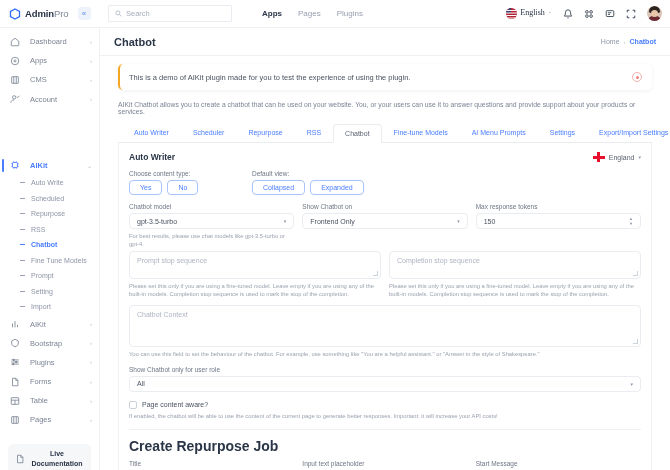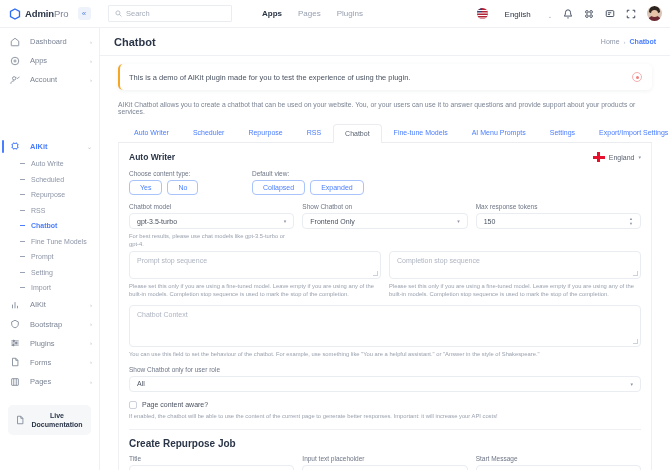--- a/index.html
+++ b/index.html
@@ -21,21 +21,21 @@
     color: #5a86e8; font-size: 8px; display: flex; align-items: center; justify-content: center;
     margin-left: 5px; cursor: pointer; }
   .topbar-right-area { flex: 1; display: flex; align-items: center; padding: 0 8px 0 8px; }
   .searchbox { width: 124px; height: 17px; border: 1px solid #e9ecf1; border-radius: 1px;
     display: flex; align-items: center; gap: 4px; padding: 0 6px; background: #fff; }
   .searchbox .ph { font-size: 7.5px; color: #a7adbb; }
   .topnav { display: flex; gap: 16px; margin-left: 30px; }
   .topnav a { font-size: 8px; color: #98a0b0; text-decoration: none; }
   .topnav a.active { color: #2a3547; font-weight: 700; }
   .topbar-right { margin-left: auto; display: flex; align-items: center; gap: 11px; }
-  .lang { display: flex; align-items: flex-end; gap: 17px; }
+  .lang { display: flex; align-items: flex-start; gap: 3px; font-family: Liberation Serif, serif; }
   .flag { width: 11px; height: 11px; border-radius: 50%; overflow: hidden; position: relative;
     background: #b22234; flex: 0 0 11px; }
   .flag::before { content: ""; position: absolute; left: 0; top: 0; width: 5px; height: 5px; background: #3c3b6e; }
   .flag::after { content: ""; position: absolute; left: 0; top: 1.5px; width: 100%; height: 1px;
     background: #fff; box-shadow: 0 2.5px 0 #fff, 0 5px 0 #fff, 0 7.5px 0 #fff; }
   .lang-label { font-size: 8px; color: #2a3547; }
   .ico { color: #2a3547; display: flex; align-items: center; cursor: pointer; }
   .avatar { width: 15px; height: 15px; border-radius: 50%; overflow: hidden; background: #d8c3b4;
     position: relative; flex: 0 0 15px; }
   .avatar .hair { position: absolute; left: 2px; top: 0px; width: 11px; height: 7px;
@@ -139,21 +139,21 @@
   .ta.h2 { height: 42px; }
   .ta::after { content: ""; position: absolute; right: 2px; bottom: 2px; width: 4px; height: 4px;
     border-right: 1px solid #ccd2dc; border-bottom: 1px solid #ccd2dc; }
 
   .chk-row { display: flex; align-items: center; gap: 5px; margin-top: 9px; }
   .chk { width: 8px; height: 8px; border: 1px solid #ccd2dc; border-radius: 2px; background: #fff;
     flex: 0 0 8px; cursor: pointer; }
   .chk-label { font-size: 7px; color: #4a5260; }
 
   .divider { border-top: 1px solid #eef0f3; margin: 9px 0 8px 0; }
-  .sec-title { font-size: 10px; font-weight: 700; color: #2a3547; margin-bottom: 6px; }
+  .sec-title { font-size: 14px; font-weight: 700; color: #2a3547; margin-bottom: 6px; }
   .col { flex: 1; min-width: 0; }
 </style>
 </head>
 <body>
 
 <div class="topbar">
   <div class="brand">
     <svg class="brand-mark" viewBox="0 0 24 24">
       <path d="M12 2 L21 7 L21 17 L12 22 L3 17 L3 7 Z" fill="none" stroke="#2f6df6" stroke-width="2.6"></path>
     </svg>
@@ -235,20 +235,31 @@
             <circle cx="12" cy="12" r="9"></circle>
             <circle cx="12" cy="12" r="2.5"></circle>
           </svg>
       </span>
       <span class="ni-label">Apps</span>
       <span class="chev">›</span>
     </div>
     <div class="nav-item">
       <span class="ni-ico">
         <svg width="10" height="10" viewBox="0 0 24 24" fill="none" stroke="currentColor" stroke-width="2">
+            <rect x="4" y="4" width="16" height="16" rx="1"></rect>
+            <line x1="9" y1="4" x2="9" y2="20"></line>
+            <line x1="15" y1="4" x2="15" y2="20"></line>
+          </svg>
+      </span>
+      <span class="ni-label">CMS</span>
+      <span class="chev">›</span>
+    </div>
+    <div class="nav-item">
+      <span class="ni-ico">
+        <svg width="10" height="10" viewBox="0 0 24 24" fill="none" stroke="currentColor" stroke-width="2">
             <circle cx="10" cy="8" r="4"></circle>
             <path d="M2 21c0-4.4 3.6-7 8-7"></path>
             <path d="M16 6l2.5 2.5L23 4"></path>
           </svg>
       </span>
       <span class="ni-label">Account</span>
       <span class="chev">›</span>
     </div>
     <div class="nav-item active">
       <span class="ni-ico">
@@ -333,20 +344,31 @@
       <span class="chev">›</span>
     </div>
     <div class="nav-item">
       <span class="ni-ico">
         <svg width="10" height="10" viewBox="0 0 24 24" fill="none" stroke="currentColor" stroke-width="2">
             <path d="M6 3h8l5 5v13H6z"></path>
             <path d="M14 3v5h5"></path>
           </svg>
       </span>
       <span class="ni-label">Forms</span>
+      <span class="chev">›</span>
+    </div>
+    <div class="nav-item">
+      <span class="ni-ico">
+        <svg width="10" height="10" viewBox="0 0 24 24" fill="none" stroke="currentColor" stroke-width="2">
+            <rect x="3" y="4" width="18" height="16" rx="1"></rect>
+            <line x1="3" y1="10" x2="21" y2="10"></line>
+            <line x1="12" y1="10" x2="12" y2="20"></line>
+          </svg>
+      </span>
+      <span class="ni-label">Table</span>
       <span class="chev">›</span>
     </div>
     <div class="nav-item">
       <span class="ni-ico">
         <svg width="10" height="10" viewBox="0 0 24 24" fill="none" stroke="currentColor" stroke-width="2">
             <rect x="4" y="4" width="16" height="16" rx="1"></rect>
             <line x1="9" y1="4" x2="9" y2="20"></line>
             <line x1="15" y1="4" x2="15" y2="20"></line>
           </svg>
       </span>

